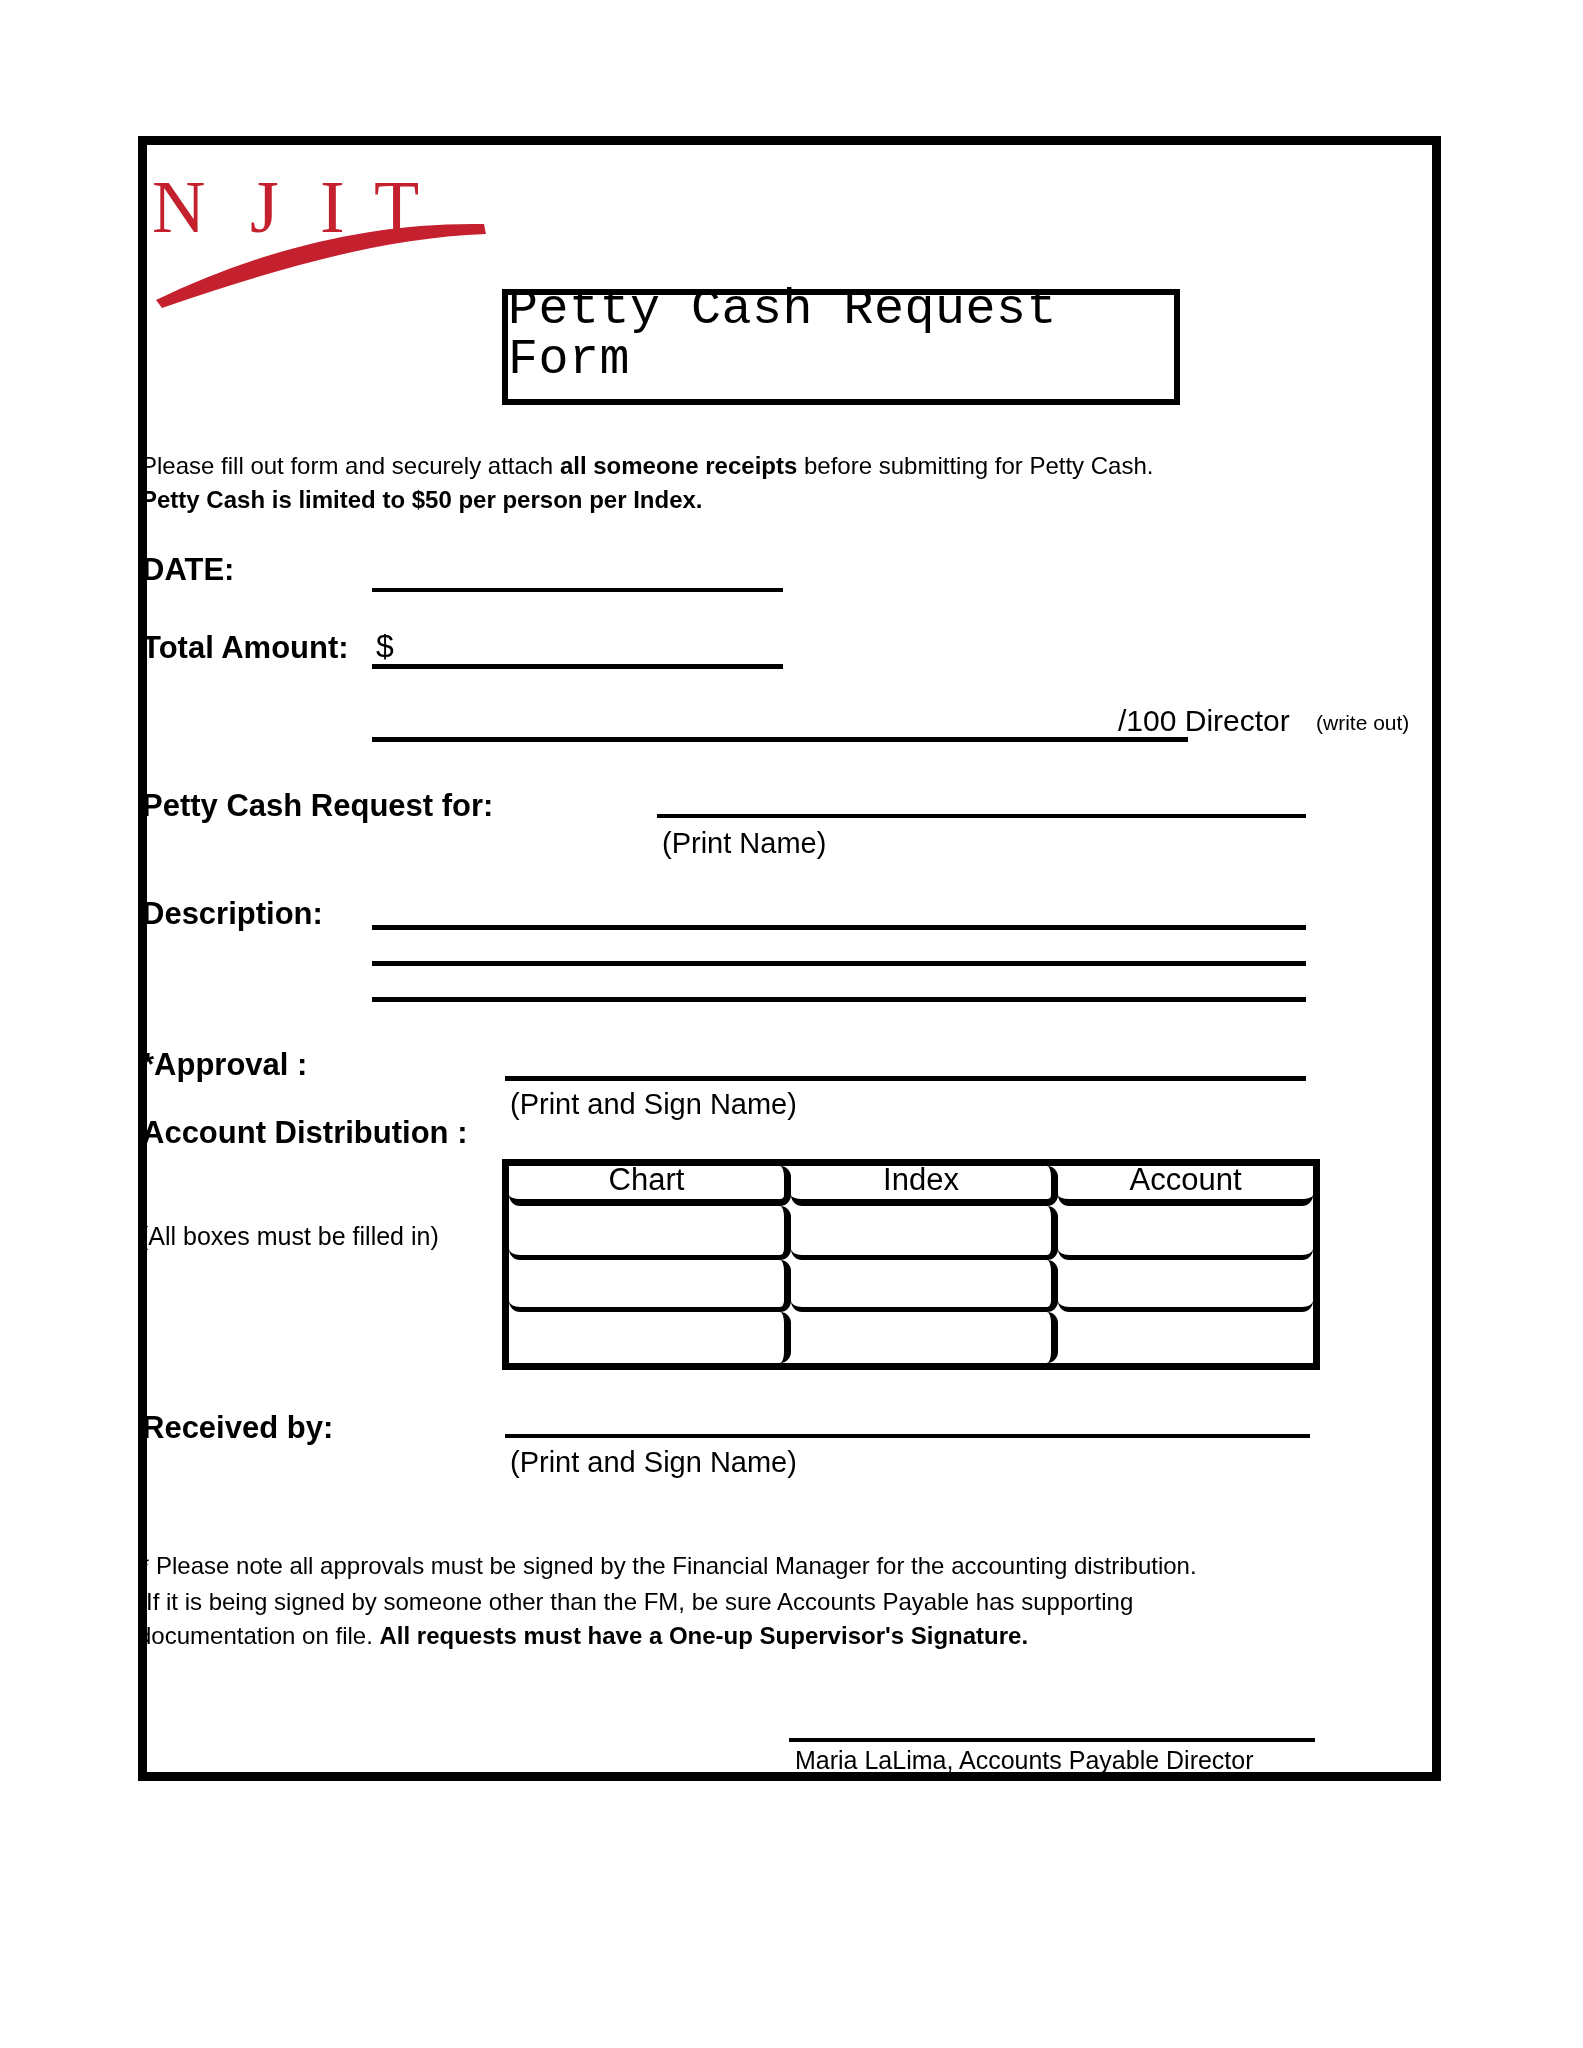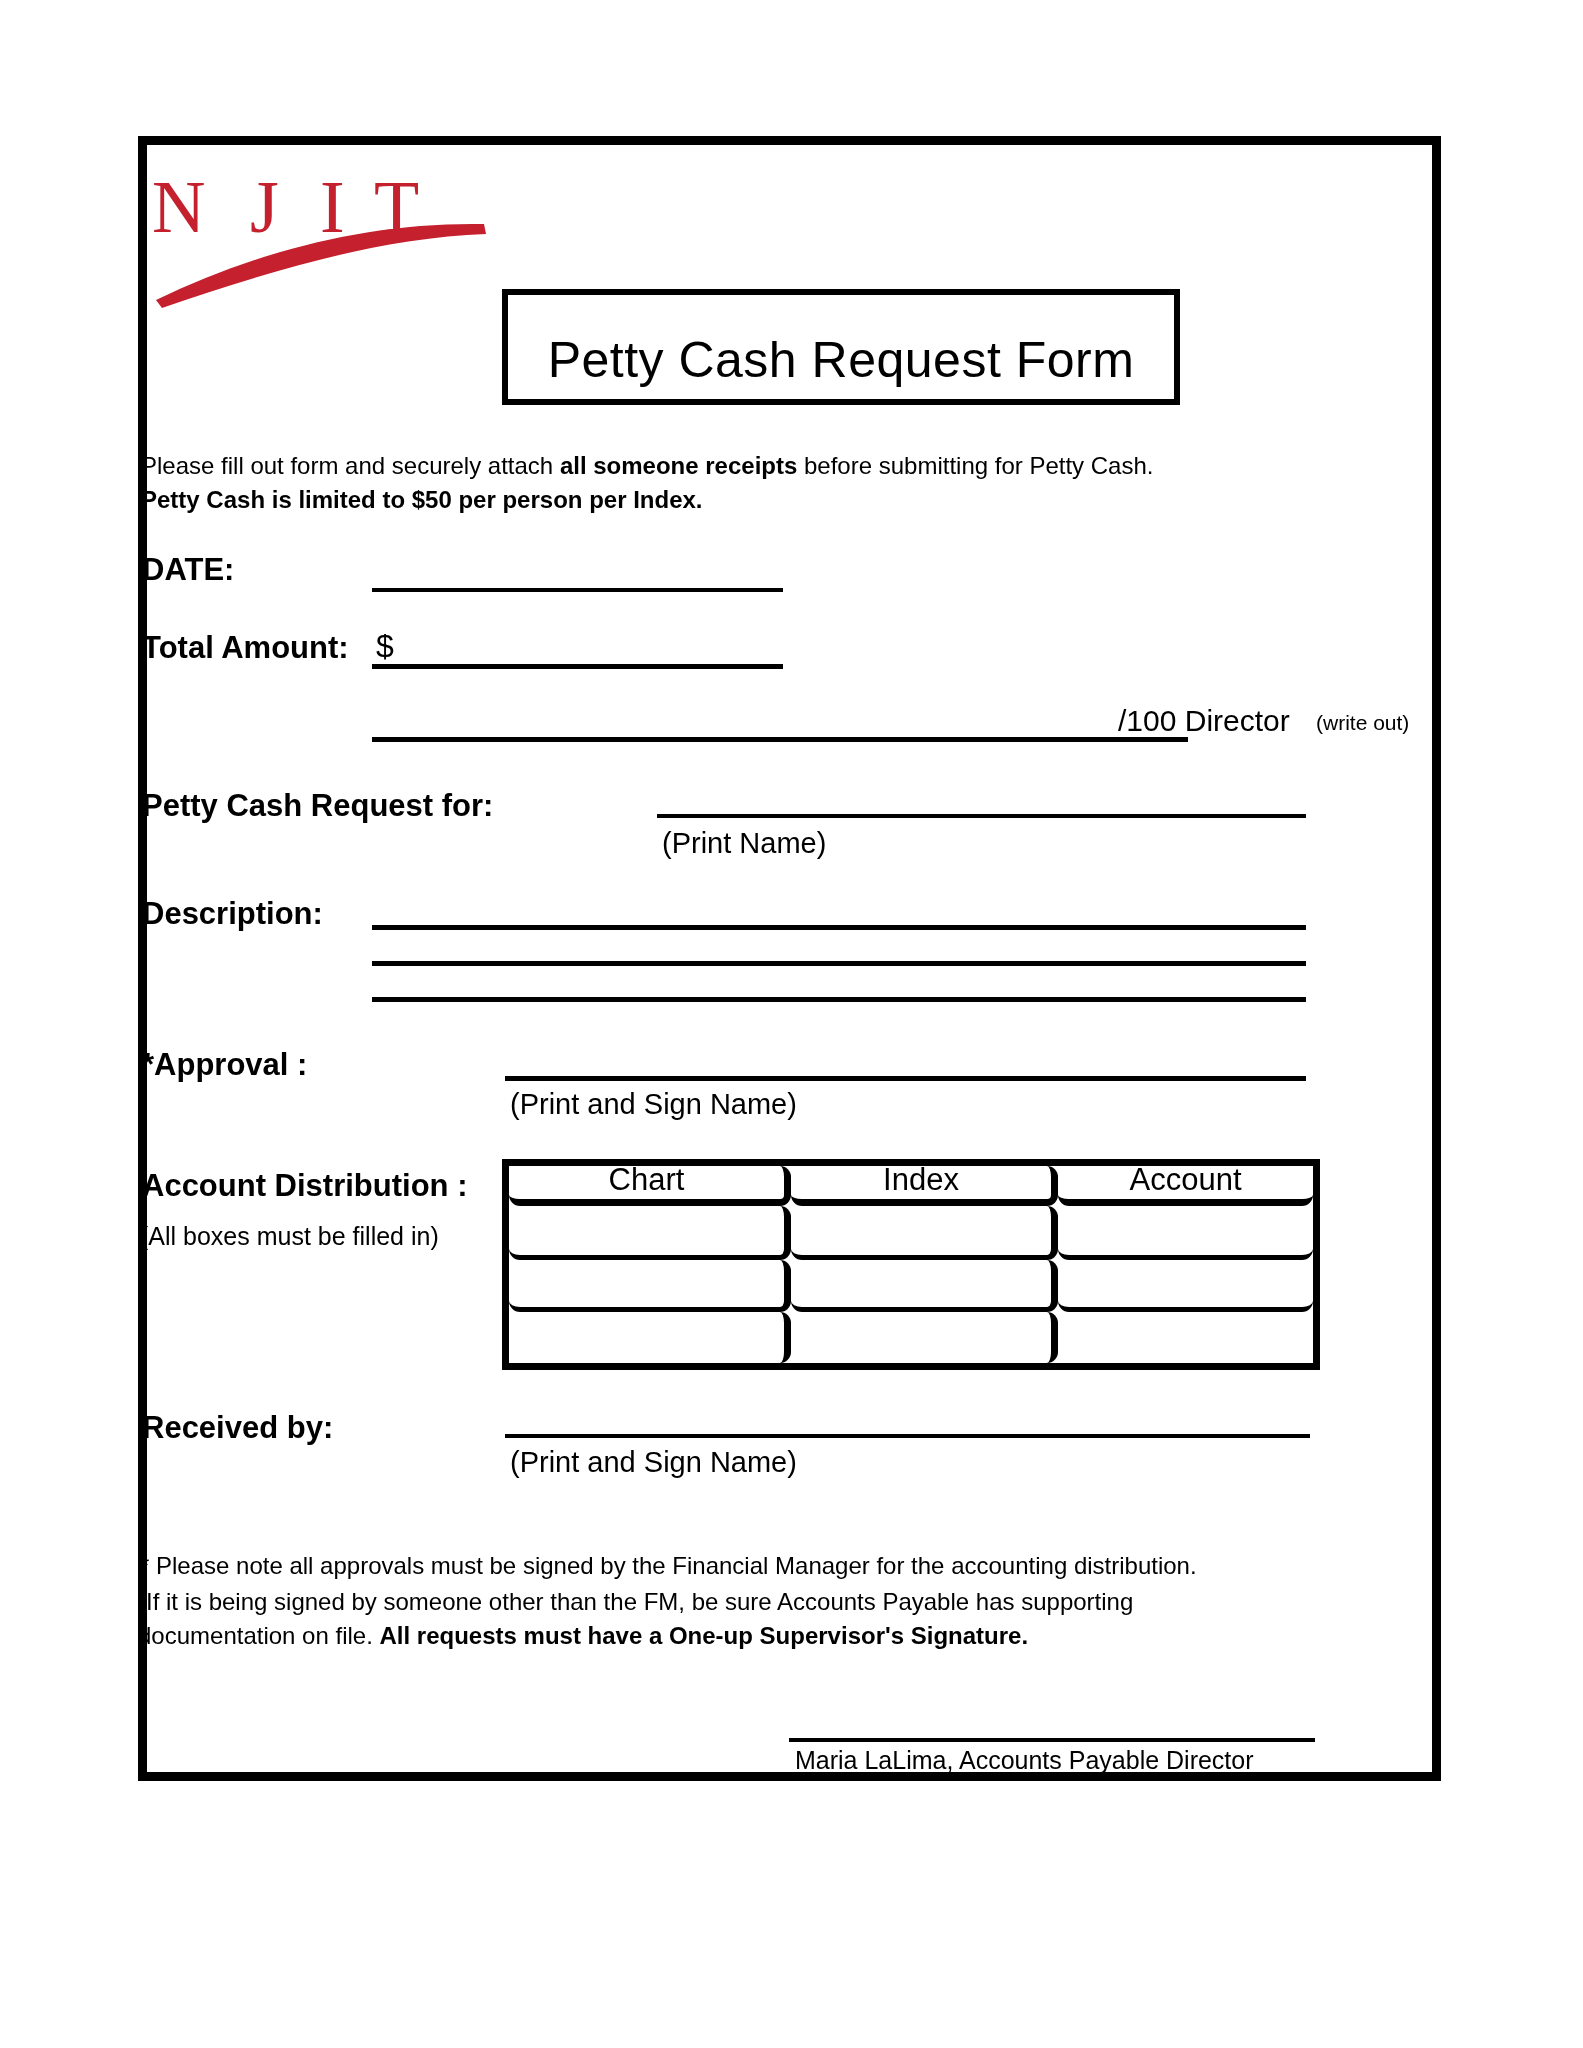--- a/index.html
+++ b/index.html
@@ -9,21 +9,21 @@
     font-family:"Liberation Sans", sans-serif;color:var(--ink);overflow:hidden;
   }
   .abs{position:absolute;white-space:nowrap;}
   .frame{
     position:absolute;left:138px;top:136px;width:1303px;height:1645px;
     border:9px solid #000;box-sizing:border-box;
   }
   .title-box{
     position:absolute;left:502px;top:289px;width:678px;height:116px;
     border:6px solid #000;box-sizing:border-box;
-    display:flex;align-items:flex-end;justify-content:center;
+    display:flex;align-items:flex-end;justify-content:center;font-family:Liberation Mono, monospace;
   }
   .title-box .title{font-size:50px;line-height:1;padding-bottom:14px;letter-spacing:0.5px;}
   .intro{position:absolute;left:141px;top:449px;font-size:24px;line-height:34px;}
   .b{font-weight:bold;}
   .label{font-weight:bold;font-size:31px;}
   .hint{font-size:29px;}
   .rule{position:absolute;background:#000;}
   .acct-table{
     position:absolute;left:502px;top:1159px;width:818px;height:211px;
     border:7px solid #000;box-sizing:border-box;
@@ -78,21 +78,21 @@
 
   <div class="abs label" style="left:142px;top:896px;">Description:</div>
   <div class="rule" style="left:372px;top:925px;width:934px;height:5px;"></div>
   <div class="rule" style="left:372px;top:961px;width:934px;height:5px;"></div>
   <div class="rule" style="left:372px;top:997px;width:934px;height:5px;"></div>
 
   <div class="abs label" style="left:142px;top:1047px;">*Approval :</div>
   <div class="rule" style="left:505px;top:1076px;width:801px;height:5px;"></div>
   <div class="abs hint" style="left:510px;top:1088px;">(Print and Sign Name)</div>
 
-  <div class="abs label" style="left:142px;top:1168px;">Account Distribution :</div>
+  <div class="abs label" style="left:142px;top:1115px;">Account Distribution :</div>
   <div class="abs" style="left:140px;top:1222px;font-size:25px;">(All boxes must be filled in)</div>
 
   <div class="acct-table">
     <div class="cell th vline">Chart</div>
     <div class="cell th vline">Index</div>
     <div class="cell th">Account</div>
 
     <div class="cell vline rowline"></div>
     <div class="cell vline rowline"></div>
     <div class="cell rowline"></div>

